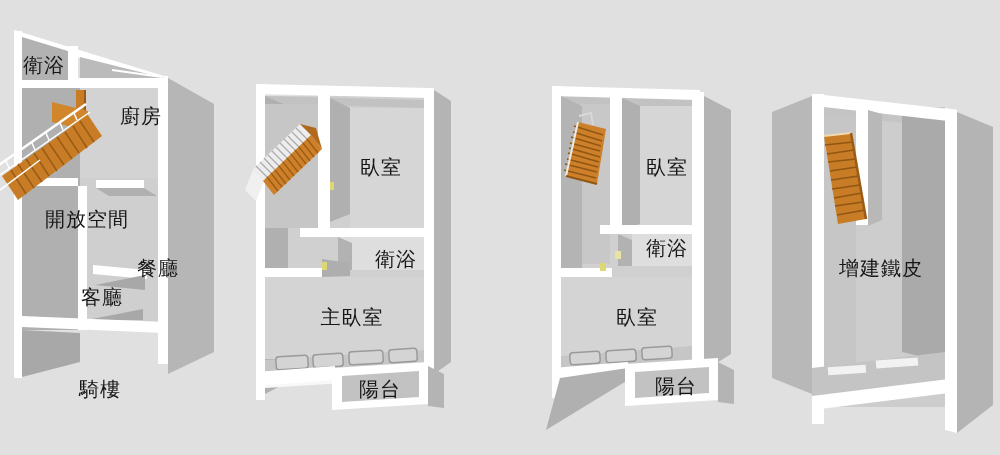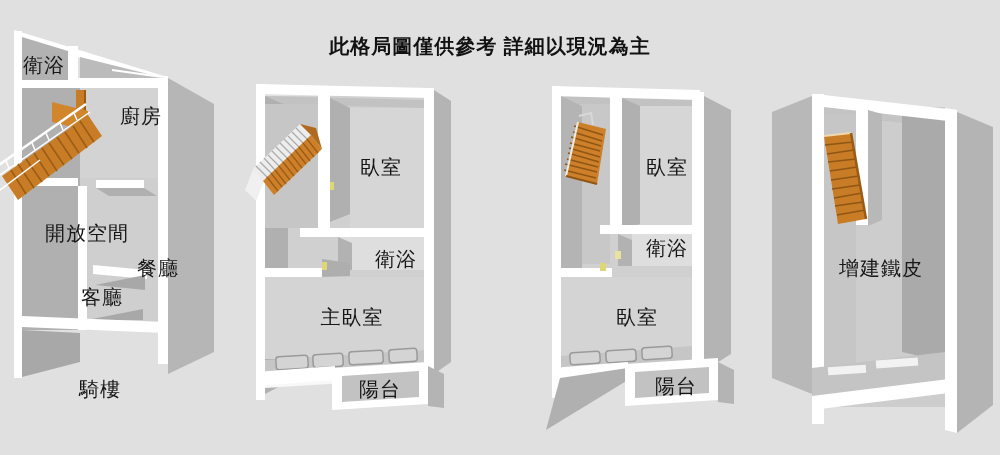--- a/index.html
+++ b/index.html
@@ -209,25 +209,24 @@
 
       <polygon points="812,368 945,352 945,384 812,400" fill="#c4c4c4"></polygon>
       <g fill="#f2f2f2">
         <rect x="828" y="366" width="38" height="8" transform="rotate(-4 847 370)"></rect>
         <rect x="876" y="359" width="42" height="8" transform="rotate(-4 897 363)"></rect>
       </g>
       <polygon points="812,396 957,378 957,392 812,410" fill="#ffffff"></polygon>
     </g>
   </svg>
 
-  <div class="title-label" style="left:490px;top:33px;">此格局圖僅供參考 詳細以現況為主</div>
 
   <div class="room-label" style="left:44px;top:65px;">衛浴</div>
   <div class="room-label" style="left:141px;top:116px;">廚房</div>
-  <div class="room-label" style="left:87px;top:233px;">開放空間</div>
+  <div class="room-label" style="left:87px;top:219px;">開放空間</div>
   <div class="room-label" style="left:158px;top:268px;text-align:center;">餐廳</div>
   <div class="room-label" style="left:102px;top:297px;">客廳</div>
   <div class="room-label" style="left:100px;top:347px;margin-top:42px;">騎樓</div>
 
   <div class="room-label" style="left:381px;top:167px;">臥室</div>
   <div class="room-label" style="left:396px;top:259px;">衛浴</div>
   <div class="room-label" style="left:352px;top:317px;text-align:center;">主臥室</div>
   <div class="room-label" style="left:380px;top:389px;">陽台</div>
 
   <div class="room-label" style="left:667px;top:167px;">臥室</div>

